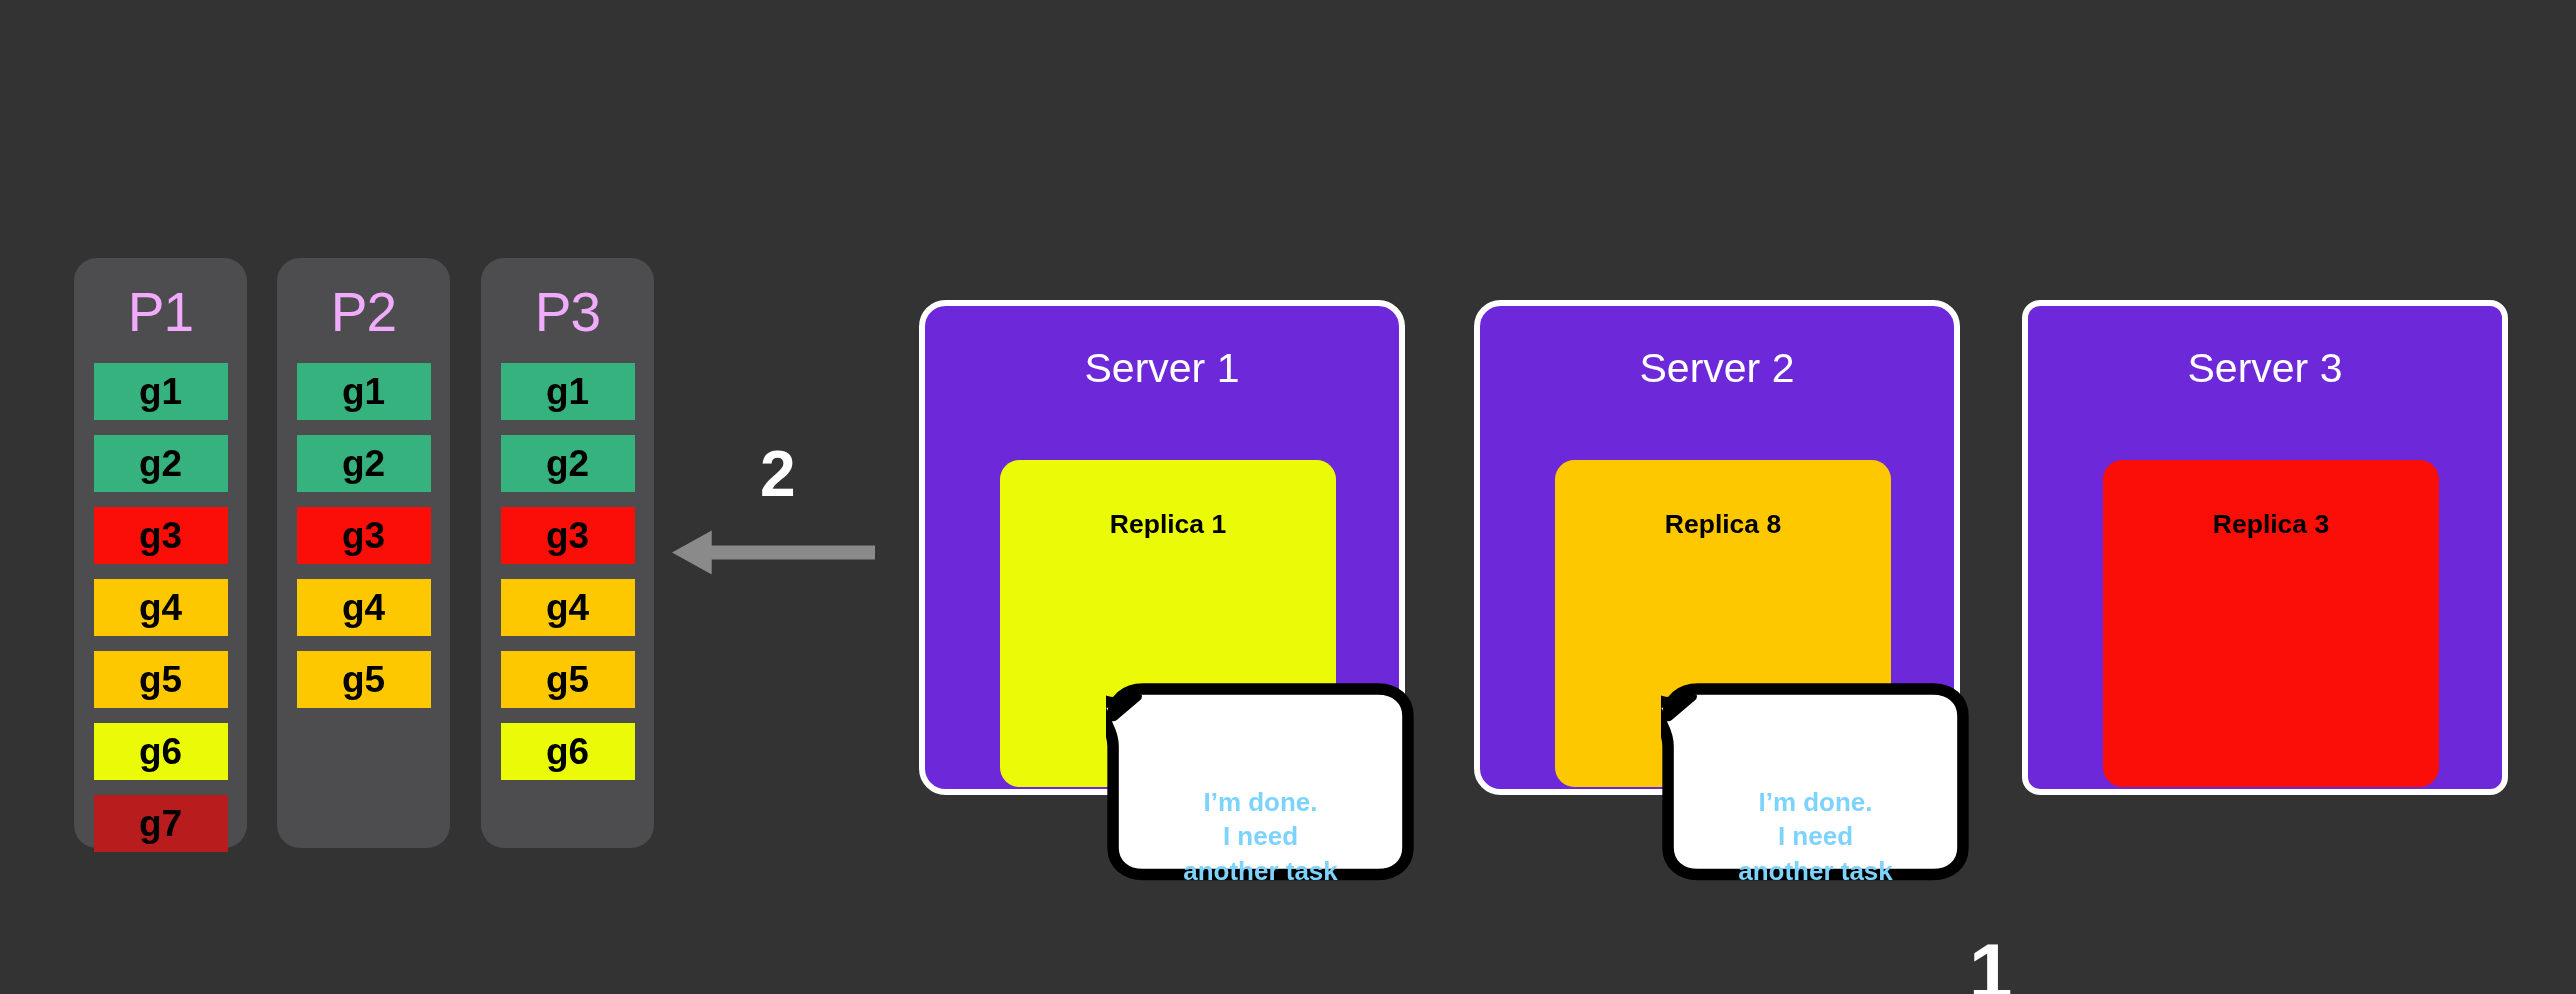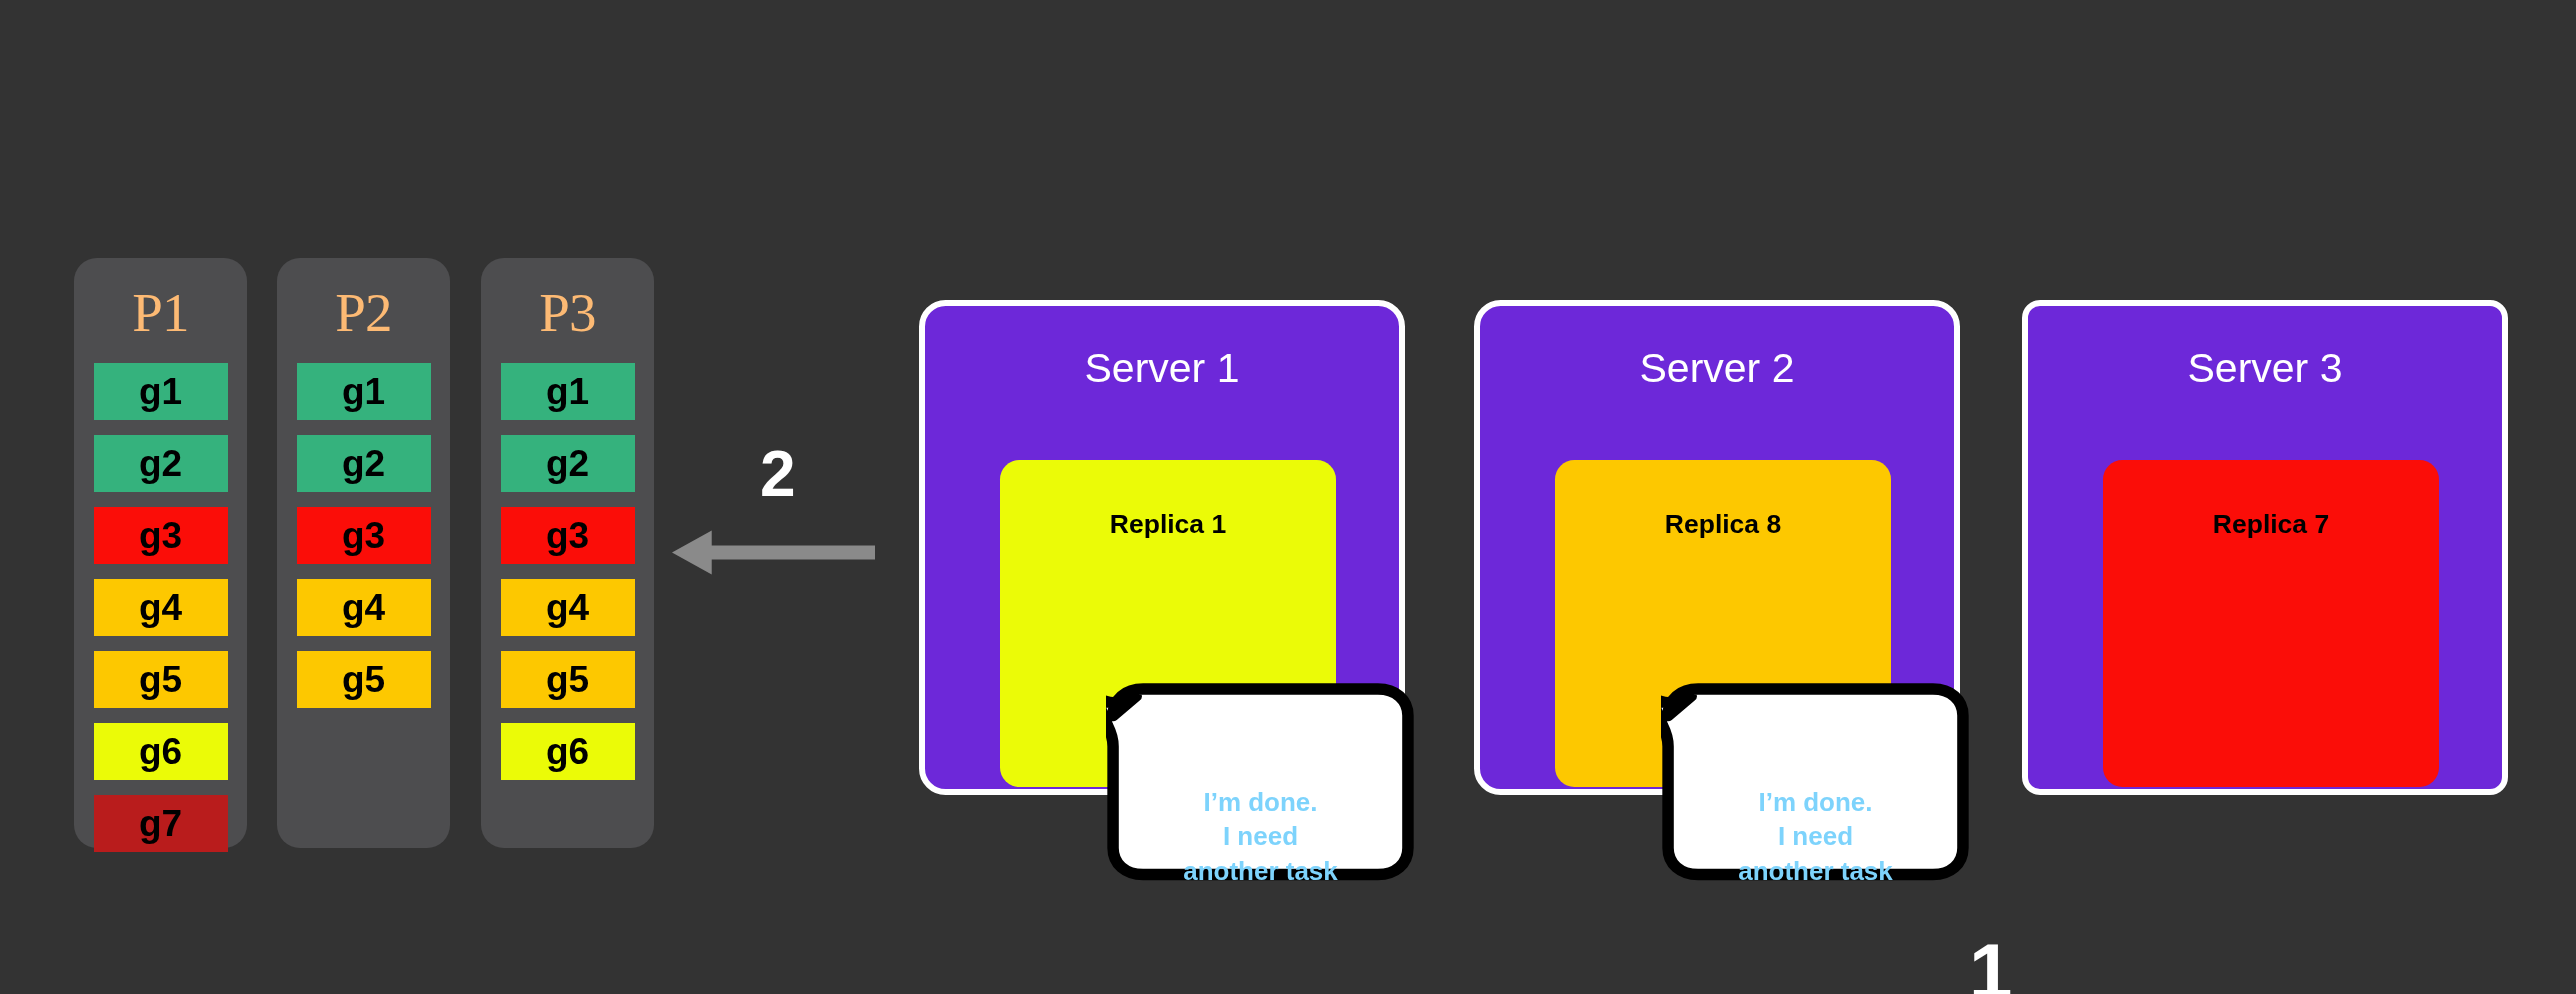--- a/index.html
+++ b/index.html
@@ -28,28 +28,27 @@
     border-radius: 23px;
     display: flex;
     flex-direction: column;
     align-items: center;
   }
   #partition-p1 { left: 74px; }
   #partition-p2 { left: 277px; }
   #partition-p3 { left: 481px; }
 
   .partition-label {
-    color: #fdba74;
+    color: #f0abfc;
     font-size: 55px;
     font-weight: 400;
     line-height: 1;
     margin-top: 26.5px;
     margin-bottom: 23px;
     letter-spacing: -0.9px;
-    font-family: Liberation Serif, serif;
   }
 
   .task-list {
     width: 100%;
     display: flex;
     flex-direction: column;
     align-items: center;
     gap: 15px;
   }
 
@@ -229,21 +228,21 @@
   <div class="server-box" id="server-box-2">
     <div class="server-title">Server 2</div>
     <div class="replica-card" style="background: rgb(253, 200, 0);">
       <div class="replica-label">Replica 8</div>
     </div>
   </div>
 
   <div class="server-box" id="server-box-3">
     <div class="server-title">Server 3</div>
     <div class="replica-card" style="background: rgb(251, 13, 8);">
-      <div class="replica-label">Replica 7</div>
+      <div class="replica-label">Replica 3</div>
     </div>
   </div>
 
   <div class="speech-bubble" id="speech-bubble-1">
     <svg width="309" height="208" viewBox="0 0 350 235">
       <path d="M 8 40
                C 8 22 22 10 42 10
                L 308 10
                C 328 10 342 22 342 40
                L 342 190

